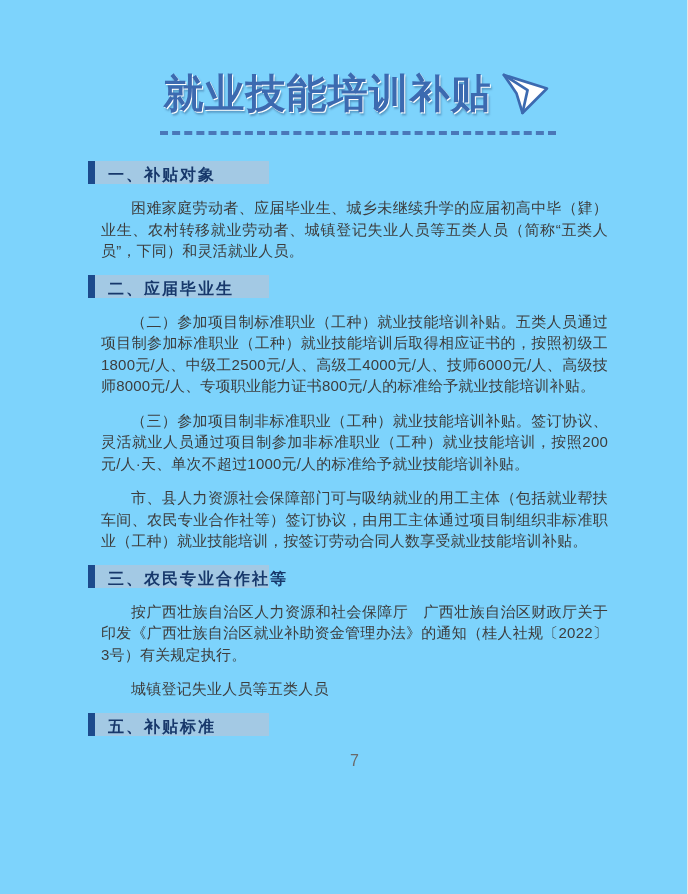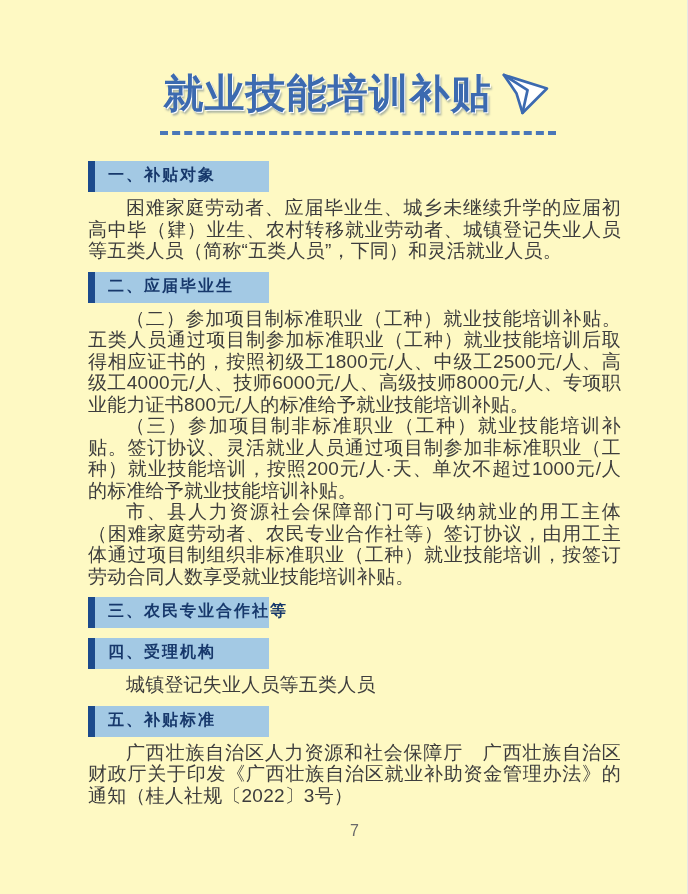--- a/index.html
+++ b/index.html
@@ -4,21 +4,21 @@
 <style>
   html,body{margin:0;padding:0;}
   body{
     width:688px;height:894px;
     background:#f4f4f4;
     font-family:"Liberation Sans","DejaVu Sans",sans-serif;
   }
   .page{
     position:relative;
     width:688px;height:894px;
-    background:#fef9c3;
+    background:#7dd3fc;
     box-sizing:border-box;
     border-right:1px solid #e6e6e6;
     overflow:hidden;
   }
   
   .title-block{
     margin:64px auto 0 auto;
     width:fit-content;
     padding:0 4px 9px 4px;
     border-bottom:4px dashed #4a77b8;
@@ -42,38 +42,38 @@
     flex:0 0 auto;
   }
   
   .content{
     margin-top:26px;
     padding:0 66px 0 88px;
   }
   .section{margin-bottom:10px;}
   .sec-bar{
     box-sizing:border-box;
-    width:181px;height:31px;
+    width:181px;height:23px;
     background:#a3c9e4;
     border-left:7px solid #1c4a8c;
     margin-bottom:5px;
   }
   .sec-bar span{
     display:block;
     padding-left:13px;
     font-size:16px;
     line-height:27px;
     font-weight:bold;
     letter-spacing:2px;
     color:#17386b;
     white-space:nowrap;
   }
   .section p{
-    margin:0;
-    font-size:19px;
+    margin:13px;
+    font-size:15px;
     line-height:21.5px;
     color:#3d3d3d;
     text-align:justify;
     text-indent:2em;
     letter-spacing:0.2px;
   }
   
   .page-number{
     margin-top:16px;
     text-align:center;
@@ -104,39 +104,36 @@
       </div>
       <p>困难家庭劳动者、应届毕业生、城乡未继续升学的应届初高中毕（肄）业生、农村转移就业劳动者、城镇登记失业人员等五类人员（简称“五类人员”，下同）和灵活就业人员。</p>
     </div>
 
     <div class="section">
       <div class="sec-bar">
         <span>二、应届毕业生</span>
       </div>
       <p>（二）参加项目制标准职业（工种）就业技能培训补贴。五类人员通过项目制参加标准职业（工种）就业技能培训后取得相应证书的，按照初级工1800元/人、中级工2500元/人、高级工4000元/人、技师6000元/人、高级技师8000元/人、专项职业能力证书800元/人的标准给予就业技能培训补贴。</p>
       <p>（三）参加项目制非标准职业（工种）就业技能培训补贴。签订协议、灵活就业人员通过项目制参加非标准职业（工种）就业技能培训，按照200元/人·天、单次不超过1000元/人的标准给予就业技能培训补贴。</p>
-      <p>市、县人力资源社会保障部门可与吸纳就业的用工主体（困难家庭劳动者、农民专业合作社等）签订协议，由用工主体通过项目制组织非标准职业（工种）就业技能培训，按签订劳动合同人数享受就业技能培训补贴。</p>
+      <p>市、县人力资源社会保障部门可与吸纳就业的用工主体（包括就业帮扶车间、农民专业合作社等）签订协议，由用工主体通过项目制组织非标准职业（工种）就业技能培训，按签订劳动合同人数享受就业技能培训补贴。</p>
     </div>
 
     <div class="section">
       <div class="sec-bar">
         <span>三、农民专业合作社等</span>
       </div>
+      <p>按广西壮族自治区人力资源和社会保障厅　广西壮族自治区财政厅关于印发《广西壮族自治区就业补助资金管理办法》的通知（桂人社规〔2022〕3号）有关规定执行。</p>
     </div>
 
     <div class="section">
-      <div class="sec-bar">
-        <span>四、受理机构</span>
-      </div>
       <p>城镇登记失业人员等五类人员</p>
     </div>
 
     <div class="section">
       <div class="sec-bar">
         <span>五、补贴标准</span>
       </div>
-      <p>广西壮族自治区人力资源和社会保障厅　广西壮族自治区财政厅关于印发《广西壮族自治区就业补助资金管理办法》的通知（桂人社规〔2022〕3号）</p>
     </div>
 
     <div class="page-number">7</div>
 
   </div>
 </div>
 
 </body></html>

